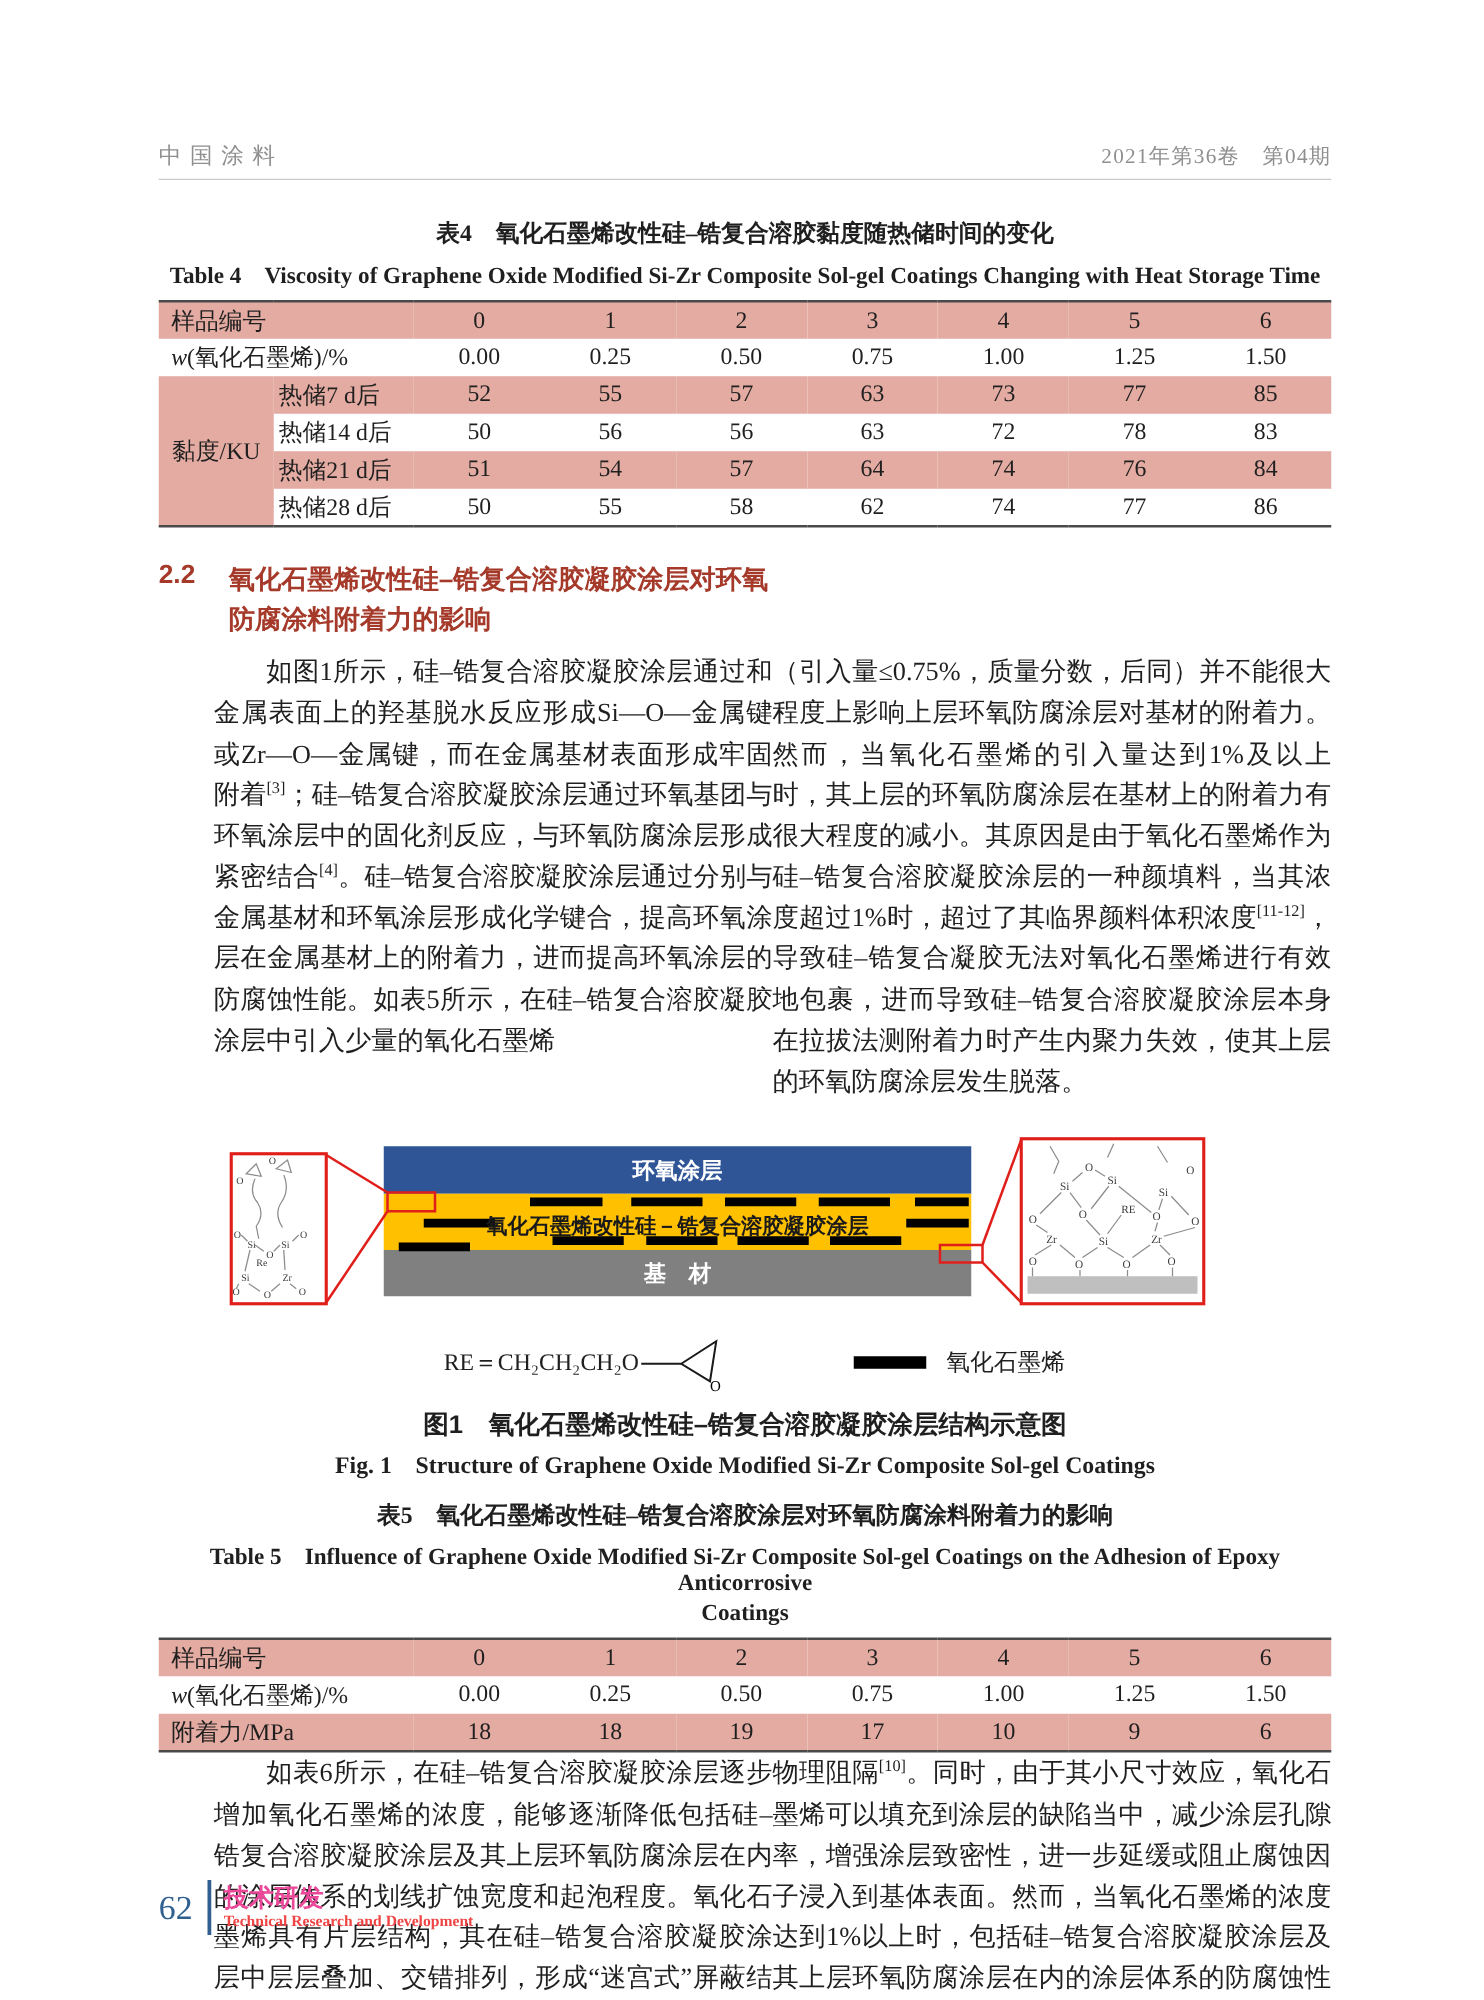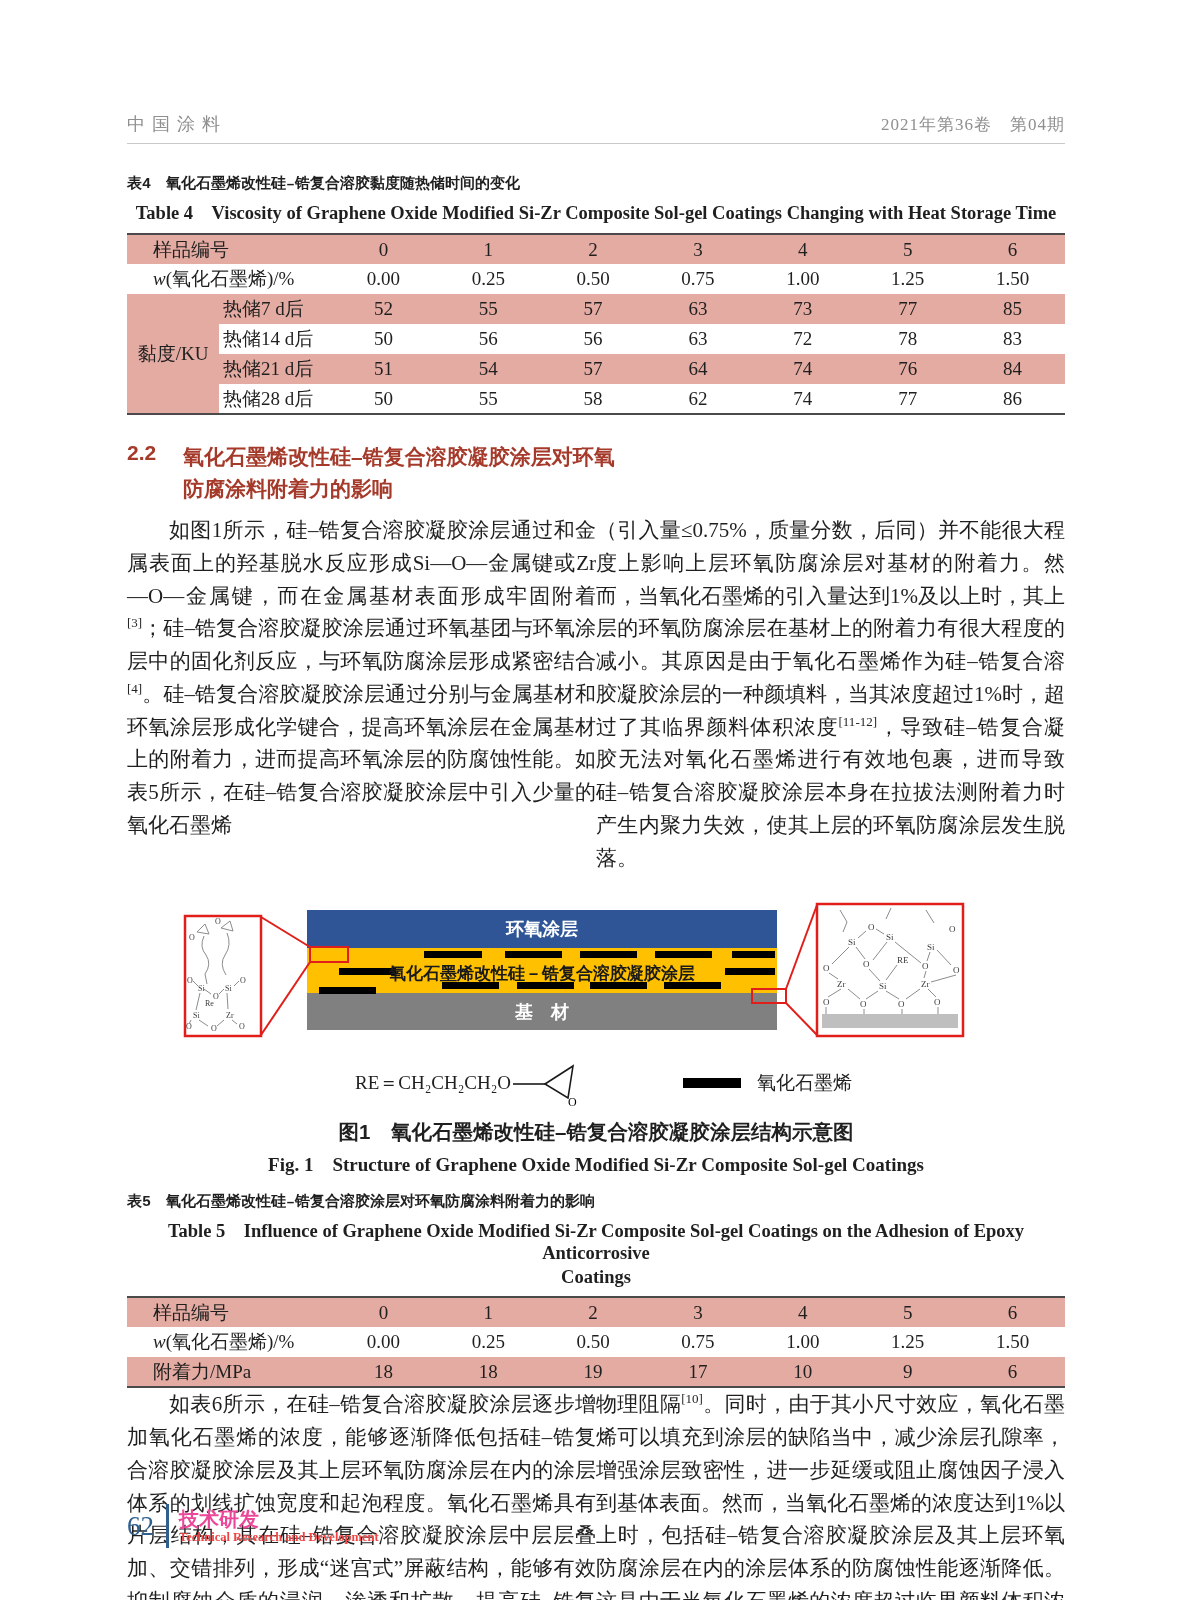--- a/index.html
+++ b/index.html
@@ -11,41 +11,41 @@
   *{box-sizing:border-box;}
   .page{padding:76px 122px 0 127px;}
 
   
   .head-row{display:flex;justify-content:space-between;align-items:flex-end;color:#8f8f8f;margin-top:36px;}
   .head-journal{font-size:18px;letter-spacing:7px;}
   .head-issue{font-size:17px;letter-spacing:1px;}
   .head-rule{border:none;border-top:1px solid #c9c9c9;margin:7px 0 30px 0;}
 
   
-  .tbl-title-cn{font-family:Liberation Mono, monospace;font-weight:bold;font-size:15px;text-align:left;margin:0 0 7px 0;}
+  .tbl-title-cn{font-family:Liberation Serif, serif;font-weight:bold;font-size:19px;text-align:center;margin:0 0 7px 0;}
   .tbl-title-en{font-family:"Liberation Serif","DejaVu Serif",serif;font-weight:bold;font-size:18.5px;text-align:center;margin:0 0 3px 0;}
 
   
   table.dtable{width:100%;border-collapse:collapse;table-layout:fixed;
     border-top:2px solid #4a4a4a;border-bottom:2px solid #4a4a4a;margin-top:8px;font-size:19px;}
   table.dtable td{height:30px;padding:1px 6px;text-align:center;}
-  table.dtable td.lab{text-align:left;padding-left:26px;}
+  table.dtable td.lab{text-align:left;padding-left:10px;}
   table.dtable td.lab2{text-align:left;padding-left:4px;}
   tr.pink td{background:#e3aba2;}
   td.visc{background:#e3aba2;text-align:left;padding-left:8px;}
 
   
   .sec-heading{display:flex;margin:26px 0 10px 0;
     font-family:"Liberation Sans","DejaVu Sans",sans-serif;font-weight:bold;color:#a53a2b;}
   .sec-num{width:56px;font-size:21px;flex:none;}
   .sec-title{font-size:21px;line-height:1.5;flex:1;padding-right:440px;}
   .sec-title.narrow{padding-right:430px;}
 
   
-  .columns{display:flex;}
+  .columns{display:flex;margin-left:44px;}
   .col{flex:1;margin:0;font-size:21px;line-height:1.56;text-align:justify;}
   .col.indent{text-indent:2em;}
   .col sup{font-size:0.62em;}
 
   
   .figure{margin-top:16px;}
   .fig-svg{display:block;}
   .redbox{fill:#ffffff;stroke:#e01f1b;stroke-width:2.5;}
   .redline{stroke:#e01f1b;stroke-width:2;fill:none;}
   .mol line,.mol path{stroke:#8c8c8c;stroke-width:1;fill:none;}

